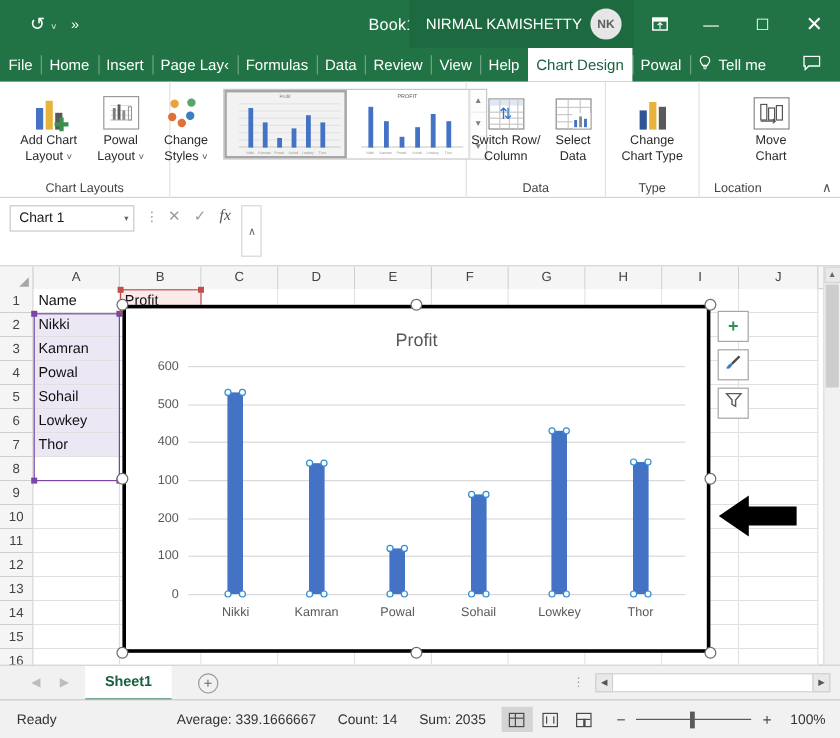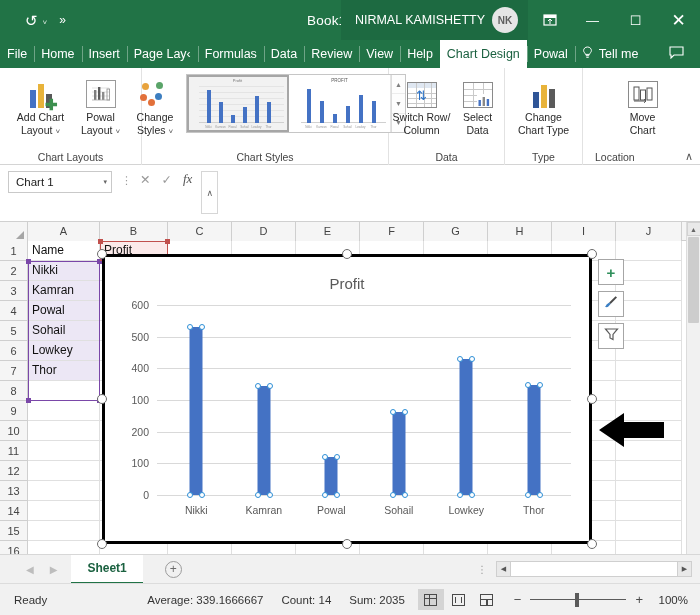--- a/index.html
+++ b/index.html
@@ -536,21 +536,20 @@
               <div class="mini-cat" style="left:81px;">Thor</div>
             </div>
           </div>
           <div class="gal-scroll">
             <span>▲</span>
             <span>▼</span>
             <span>▼</span>
           </div>
         </div>
       </div>
-      <div class="rgroup-label">Chart Styles</div>
     </div>
 
     <div class="rgroup" style="width:116px">
       <div class="rgroup-body">
         <div class="bigbtn" style="width:62px;">
           <div class="ico">
             <div class="gridico">
               <div class="hdr"></div>
               <div class="hl" style="top:10px;"></div>
                 <div class="hl" style="top:15px;"></div>

